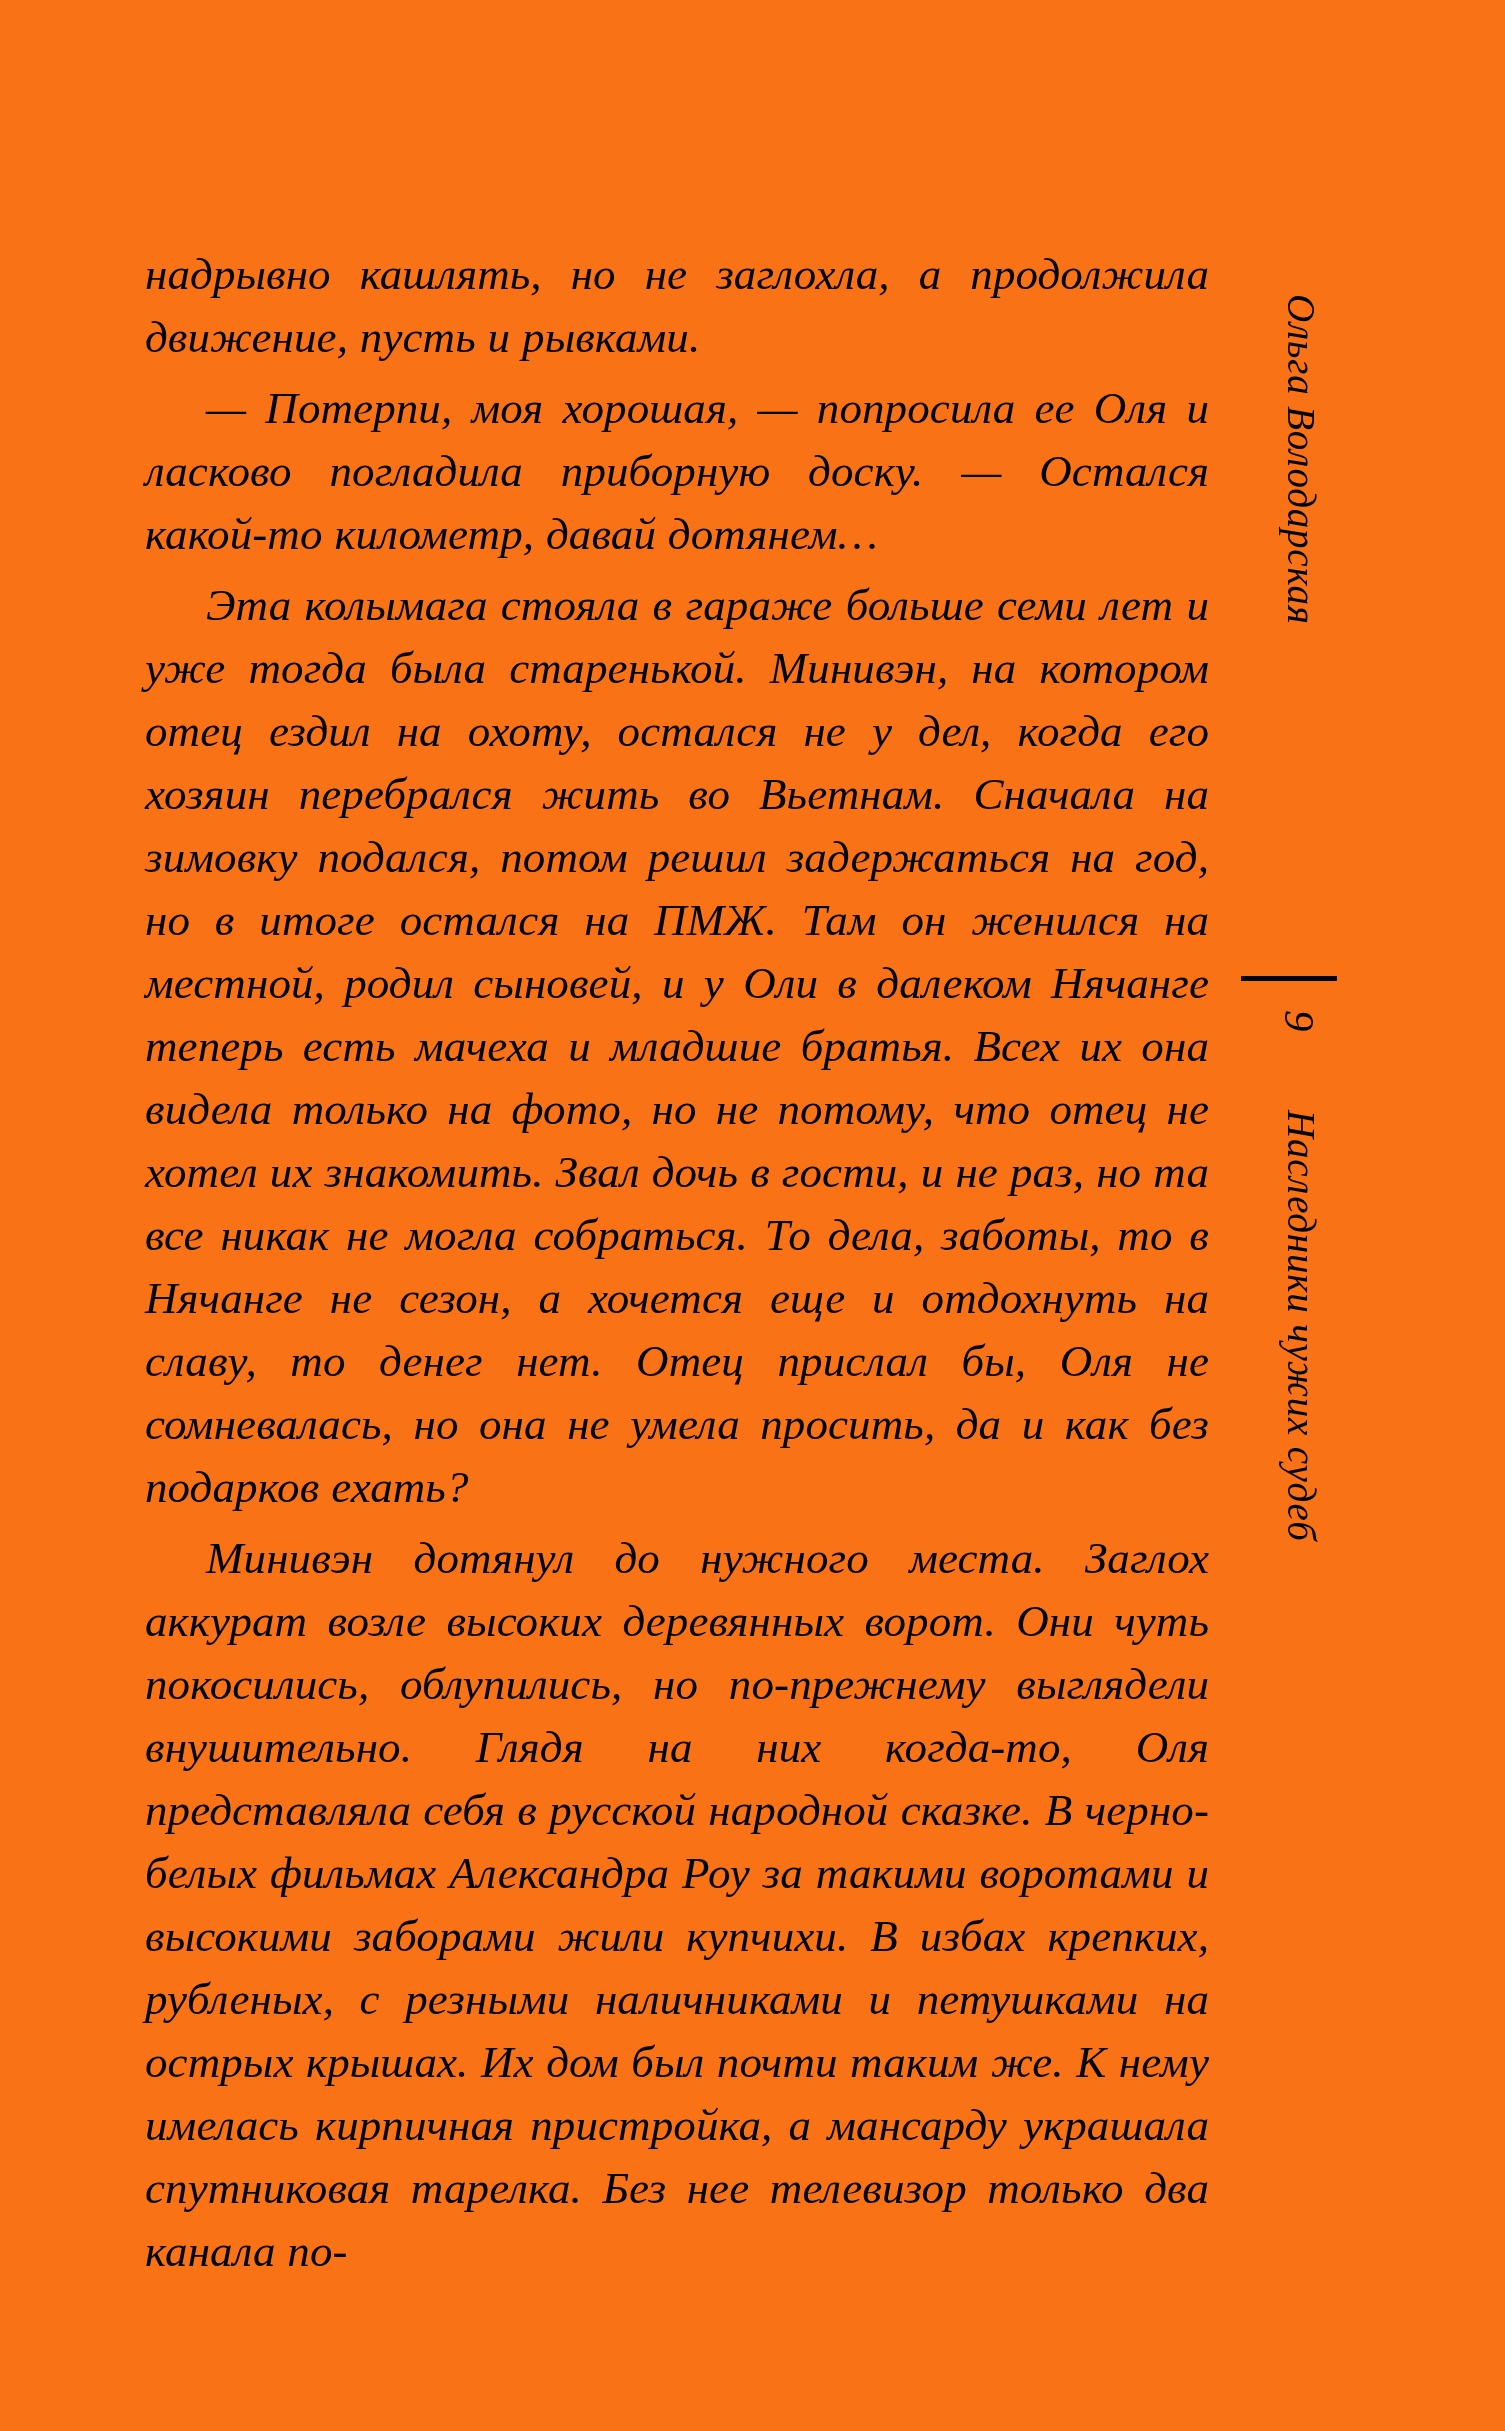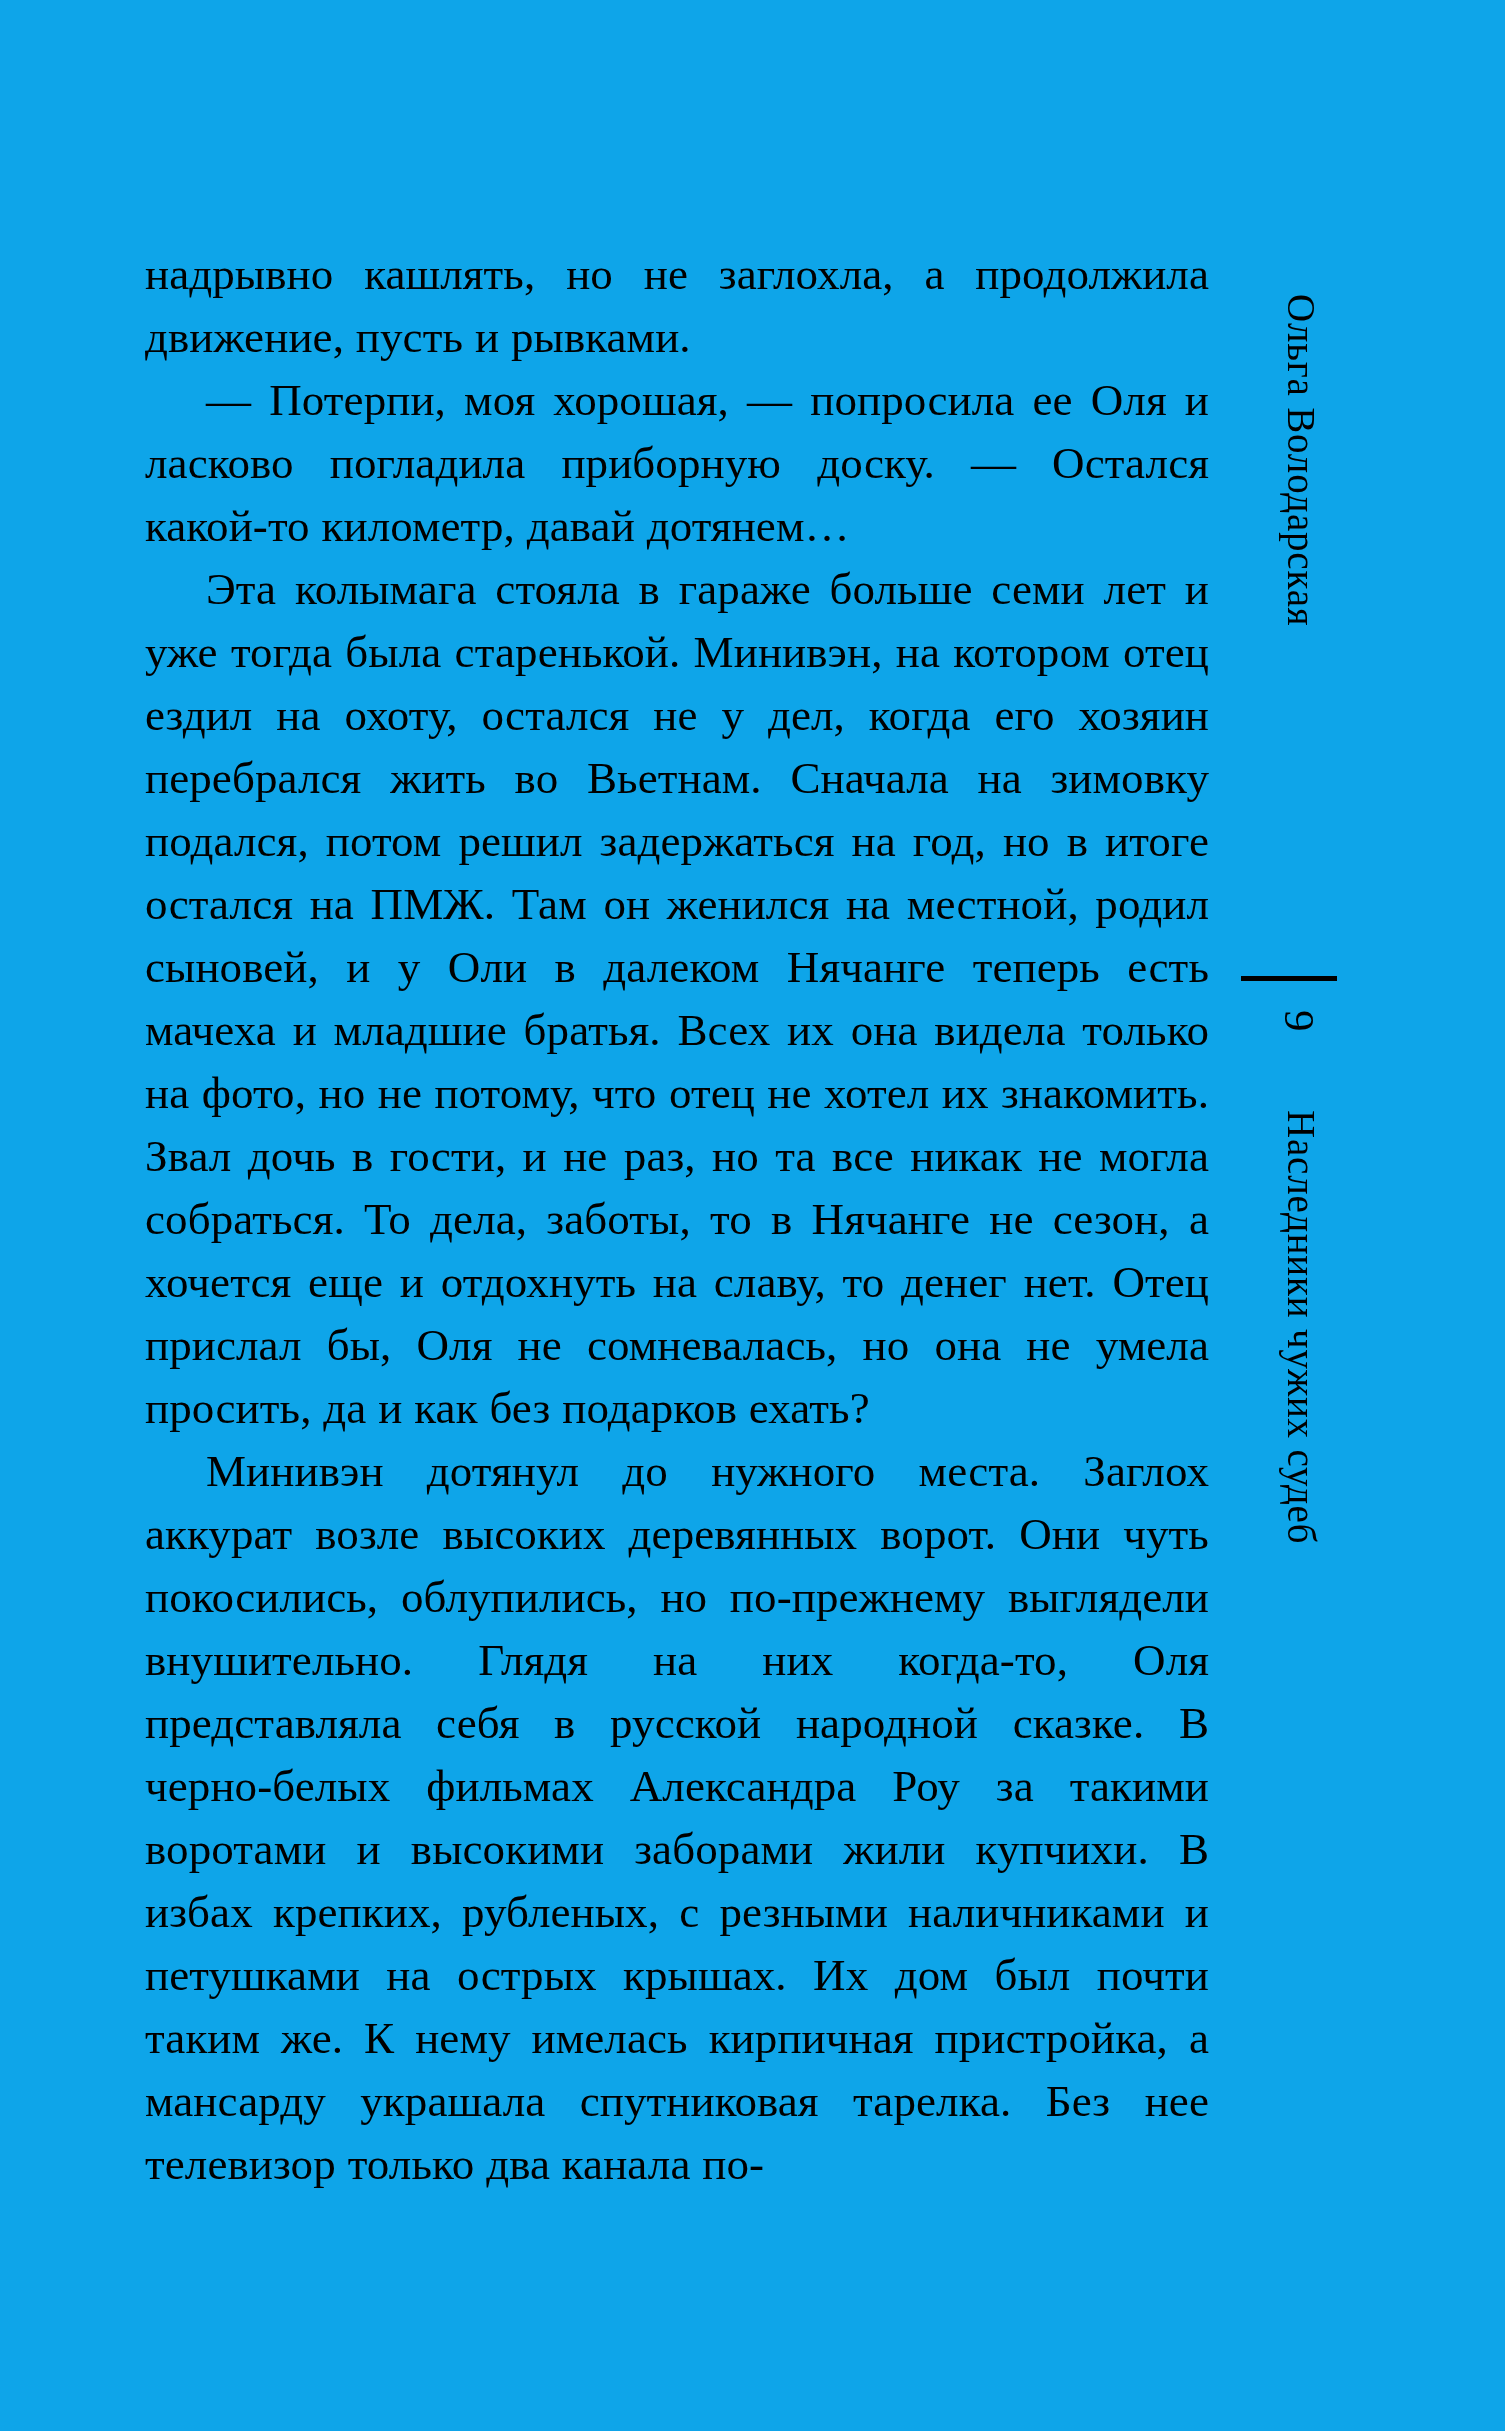--- a/index.html
+++ b/index.html
@@ -14,21 +14,22 @@
     overflow: hidden;
     font-family: "Liberation Serif", "DejaVu Serif", serif;
     color: #000000;
     -webkit-font-smoothing: antialiased;
   }
 
   
   .page {
     position: absolute;
     inset: 0;
-    background: #0ea5e9;
+    background: #f97316;
+    font-style: italic;
   }
 
   
   .text-column {
     position: absolute;
     left: 145px;
     top: 243px;
     width: 1064px;
     text-align: justify;
     text-justify: inter-word;
@@ -38,20 +39,21 @@
     word-spacing: 0.5px;
     hyphens: none;
   }
 
   .text-column p {
     margin: 0;
     text-align: justify;
   }
   .text-column p.indent {
     text-indent: 61px;
+    margin-top: 8px;
   }
   .text-column p.no-indent {
     text-indent: 0;
   }
   
   .text-column p:last-child {
     text-align-last: left;
   }
 
   

